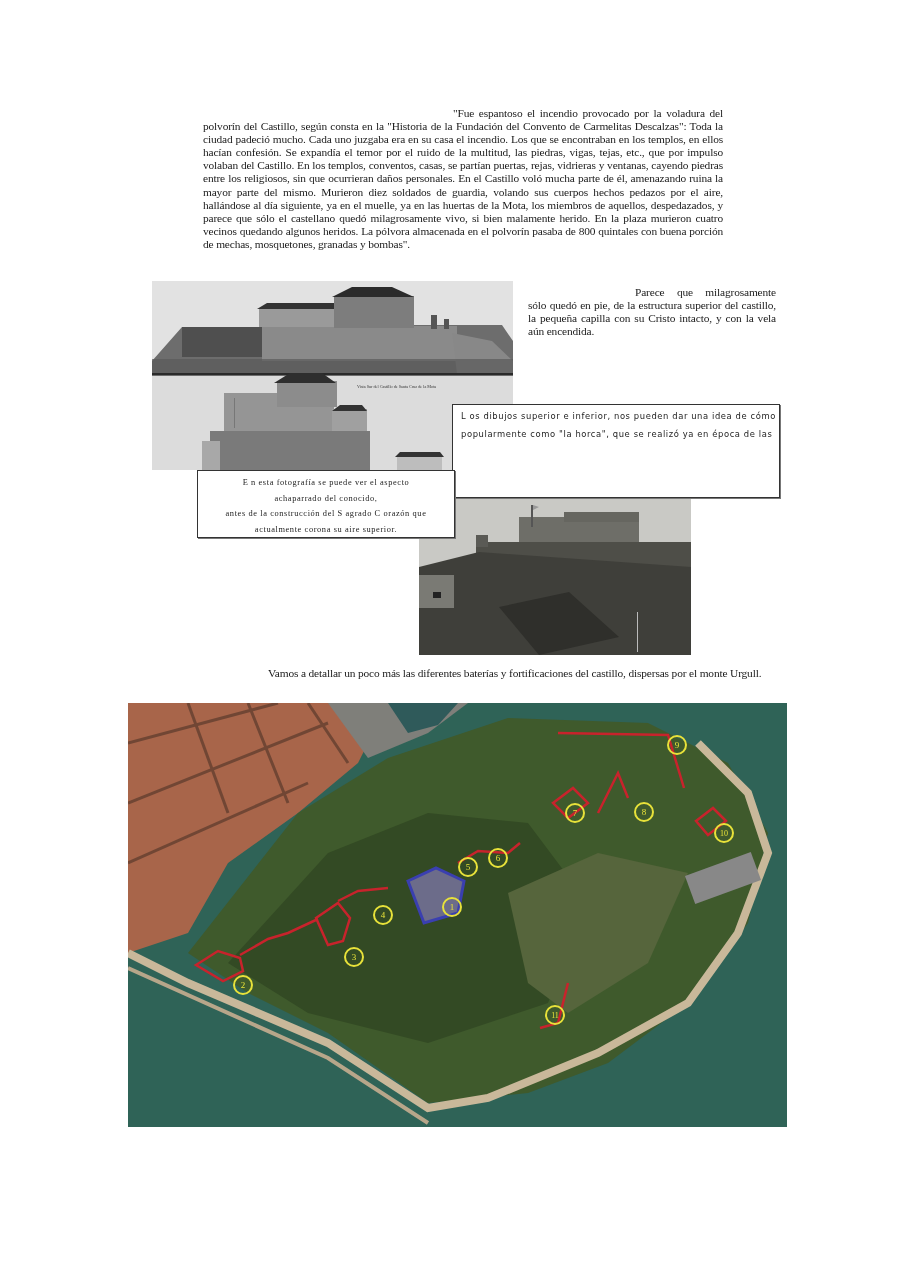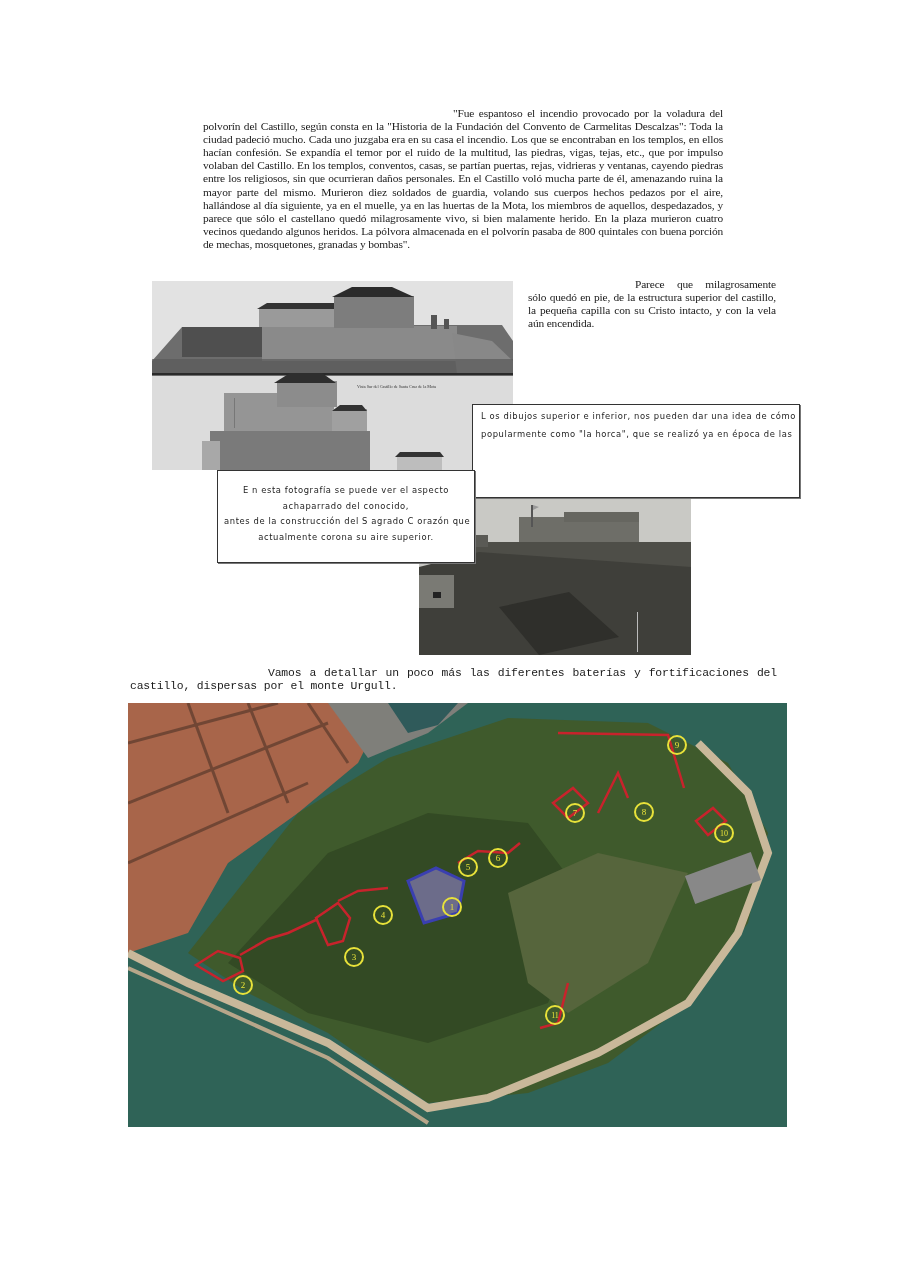--- a/index.html
+++ b/index.html
@@ -1,27 +1,27 @@
 <!DOCTYPE html>
 <html><head>
 <meta charset="utf-8">
 <style>
   html, body { margin:0; padding:0; background:#ffffff; }
   body { width:905px; height:1280px; position:relative; overflow:hidden; font-family:"Liberation Serif", serif; color:#1a1a1a; }
   .para { position:absolute; font-size:11.4px; line-height:13.1px; text-align:justify; letter-spacing:-0.15px; }
   .para .indent { display:inline-block; }
   #p1 { left:203px; top:107px; width:520px; }
-  #p2 { left:528px; top:278px; width:248px; }
-  #p3 { left:130px; top:667px; width:647px;font-family:Liberation Mono, monospace; }
+  #p2 { left:528px; top:286px; width:248px; }
+  #p3 { left:130px; top:667px; width:647px; }
   .img { position:absolute; overflow:hidden; }
   #drawing { left:152px; top:281px; width:361px; height:189px; background:#d8d8d8; }
   #photo { left:419px; top:497px; width:272px; height:158px; background:#b9b9b6; }
   #map { left:128px; top:703px; width:659px; height:424px; background:#2e5f55; }
-  .caption { position:absolute; background:#fff; border:1px solid #333; box-shadow:1px 1px 0 #777; font-family:"DejaVu Sans", sans-serif; font-size:8.4px; line-height:17.5px; text-align:center; color:#222; letter-spacing:0.6px; box-sizing:border-box;margin-left:20px; }
-  #cap1 { left:197px; top:470px; width:258px; height:93px; padding:12px 6px; line-height:15.5px; }
+  .caption { position:absolute; background:#fff; border:1px solid #333; box-shadow:1px 1px 0 #777; font-family:"DejaVu Sans", sans-serif; font-size:8.4px; line-height:17.5px; text-align:center; color:#222; letter-spacing:0.6px; box-sizing:border-box; }
+  #cap1 { left:197px; top:470px; width:258px; height:68px; padding:4px 6px; line-height:15.5px;font-family:Liberation Serif, serif; }
   #cap2 { left:452px; top:404px; width:328px; height:94px; padding:3px 8px; }
   .cap-line { display:block; white-space:nowrap; }
   svg { display:block; }
 </style>
 </head>
 <body>
 
 <div id="p1" class="para">
   <span class="indent" style="width:250px"></span><span>"Fue espantoso el incendio provocado por la voladura del polvorín del Castillo, según consta en la "Historia de la Fundación del Convento de Carmelitas Descalzas": Toda la ciudad padeció mucho. Cada uno juzgaba era en su casa el incendio. Los que se encontraban en los templos, en ellos hacían confesión. Se expandía el temor por el ruido de la multitud, las piedras, vigas, tejas, etc., que por impulso volaban del Castillo. En los templos, conventos, casas, se partían puertas, rejas, vidrieras y ventanas, cayendo piedras entre los religiosos, sin que ocurrieran daños personales. En el Castillo voló mucha parte de él, amenazando ruina la mayor parte del mismo. Murieron diez soldados de guardia, volando sus cuerpos hechos pedazos por el aire, hallándose al día siguiente, ya en el muelle, ya en las huertas de la Mota, los miembros de aquellos, despedazados, y parece que sólo el castellano quedó milagrosamente vivo, si bien malamente herido. En la plaza murieron cuatro vecinos quedando algunos heridos. La pólvora almacenada en el polvorín pasaba de 800 quintales con buena porción de mechas, mosquetones, granadas y bombas".</span>
 </div>

